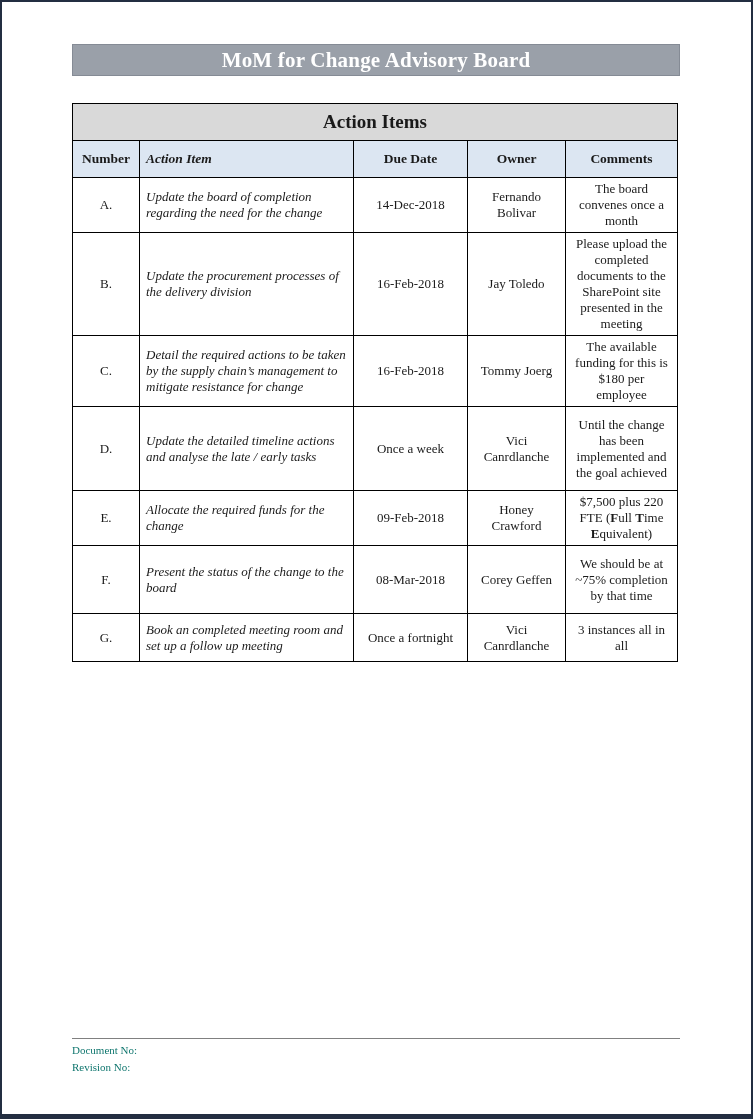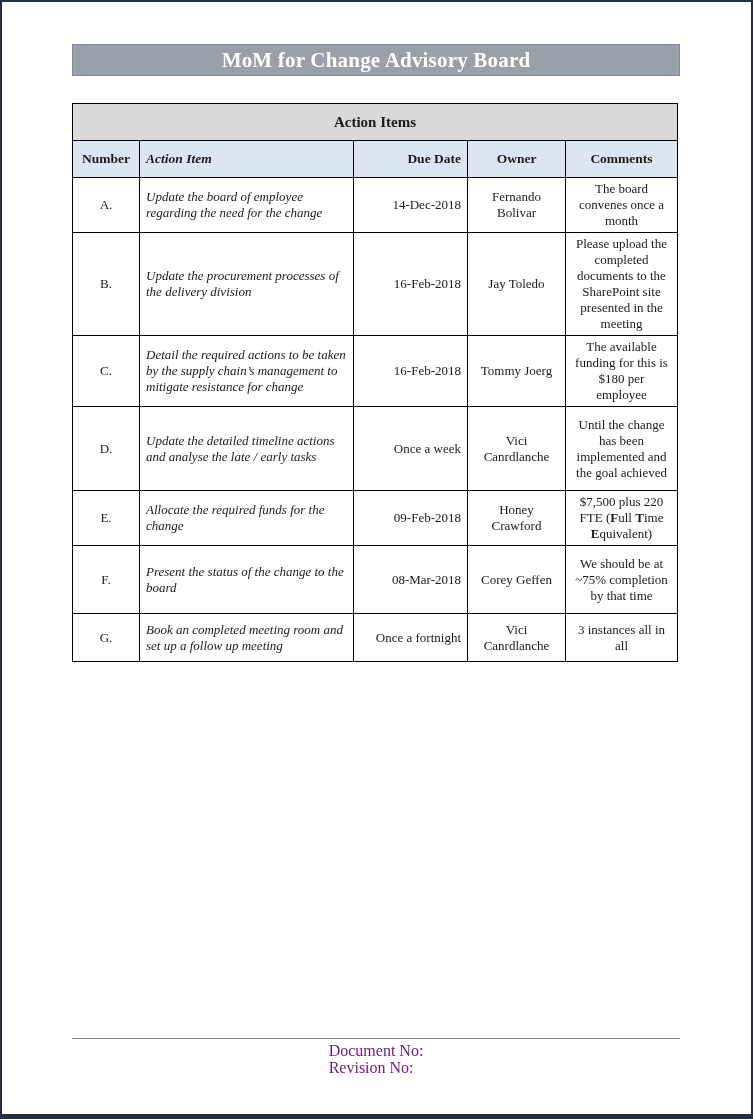--- a/index.html
+++ b/index.html
@@ -46,34 +46,34 @@
   table.action-items td {
     border: 1px solid #000000;
     padding: 3px 6px;
     font-size: 13px;
     line-height: 16px;
     vertical-align: middle;
     overflow: hidden;
   }
   tr.caption-row th {
     background: #d9d9d9;
-    font-size: 15px;
+    font-size: 19px;
     font-weight: bold;
     text-align: center;
     height: 30px;
   }
   tr.header-row th {
     background: #dce6f2;
     font-weight: bold;
     font-size: 13.5px;
     height: 30px;
   }
   th.c-number, td.c-number { text-align: center; }
   th.c-action, td.c-action { text-align: left; padding-left: 7px; font-style: italic; }
-  th.c-due,    td.c-due    { text-align: right; }
+  th.c-due,    td.c-due    { text-align: center; }
   th.c-owner,  td.c-owner  { text-align: center; }
   th.c-comments, td.c-comments { text-align: center; }
   tr.row-a { height: 51px; }
   tr.row-b { height: 97px; }
   tr.row-c { height: 68px; }
   tr.row-d { height: 84px; }
   tr.row-e { height: 55px; }
   tr.row-f { height: 68px; }
   tr.row-g { height: 48px; }
   .footer {
@@ -81,23 +81,23 @@
     left: 70px;
     right: 71px;
     top: 1036px;
   }
   .footer-rule {
     border-top: 1px solid #808080;
     margin-bottom: 3px;
   }
   .footer-cols {
     display: flex;
-    justify-content: center;
-    color: #701a75;
-    font-size: 16px;
+    justify-content: flex-start;
+    color: #0f766e;
+    font-size: 11px;
     line-height: 17px;
   }
   .footer-right { text-align: right; }
 </style>
 </head>
 <body>
 
 <div class="page">
 
   <div class="banner">
@@ -120,21 +120,21 @@
         <th class="c-number">Number</th>
         <th class="c-action">Action Item</th>
         <th class="c-due">Due Date</th>
         <th class="c-owner">Owner</th>
         <th class="c-comments">Comments</th>
       </tr>
     </thead>
     <tbody>
       <tr class="row-a">
         <td class="c-number">A.</td>
-        <td class="c-action">Update the board of employee regarding the need for the change</td>
+        <td class="c-action">Update the board of completion regarding the need for the change</td>
         <td class="c-due">14-Dec-2018</td>
         <td class="c-owner">Fernando Bolivar</td>
         <td class="c-comments">The board convenes once a month</td>
       </tr>
       <tr class="row-b">
         <td class="c-number">B.</td>
         <td class="c-action">Update the procurement processes of the delivery division</td>
         <td class="c-due">16-Feb-2018</td>
         <td class="c-owner">Jay Toledo</td>
         <td class="c-comments">Please upload the completed documents to the SharePoint site presented in the meeting</td>

